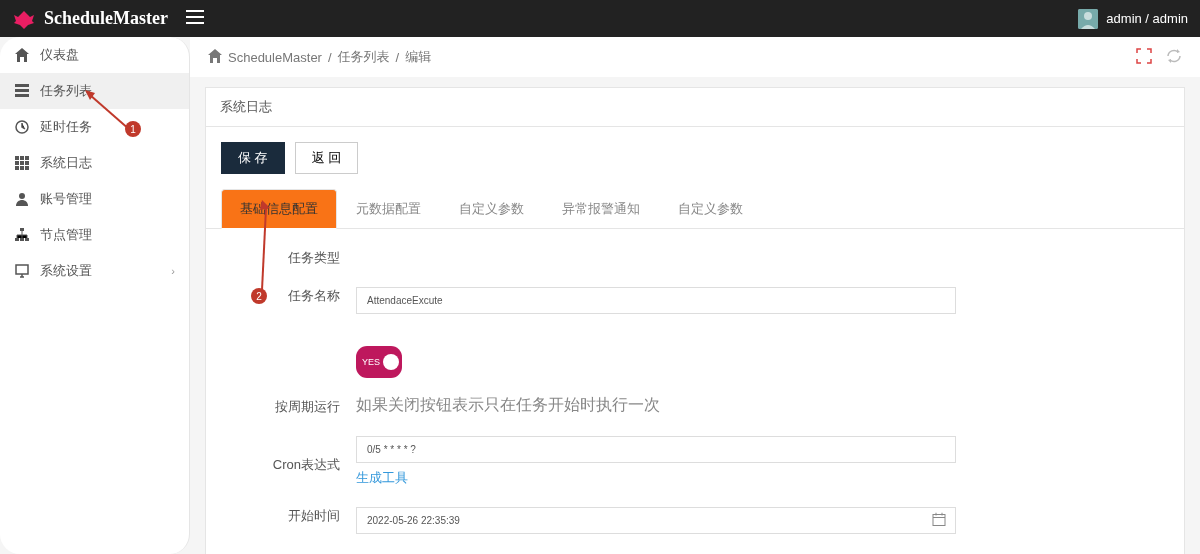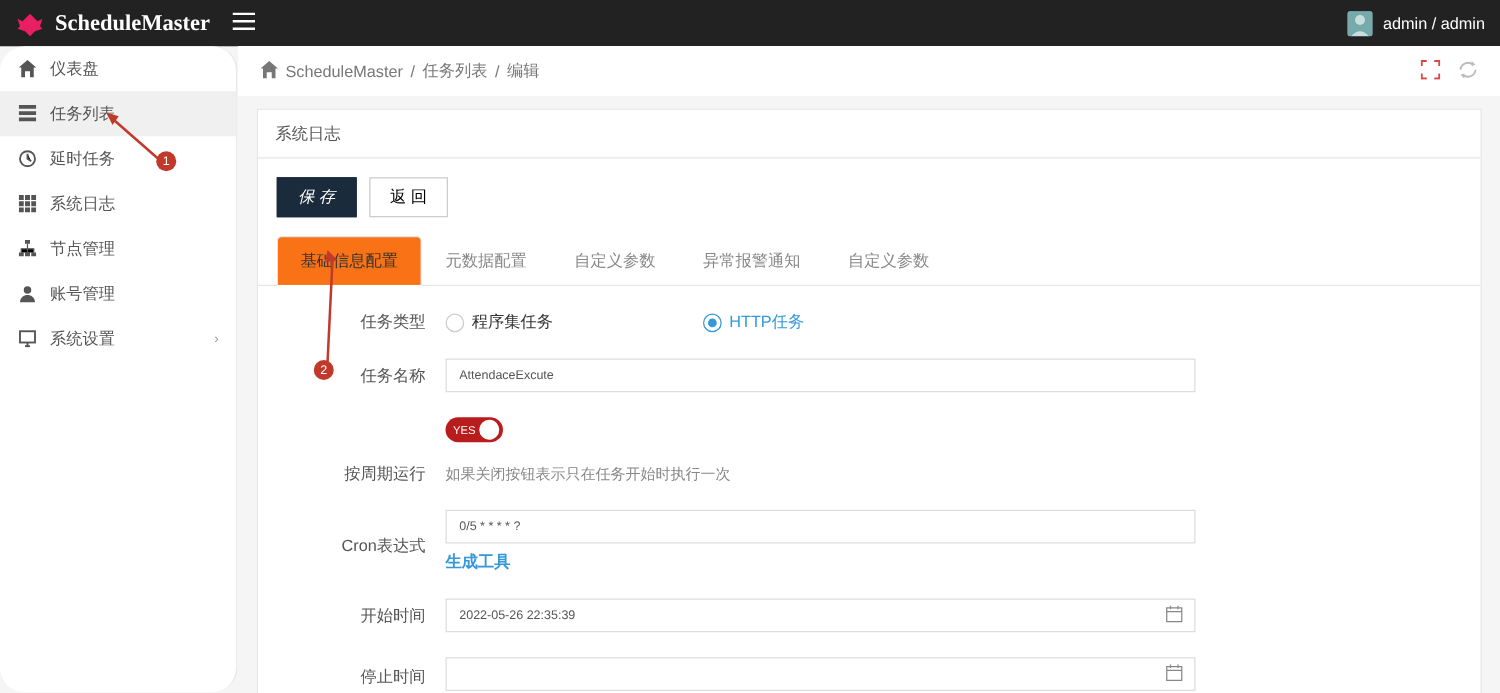--- a/index.html
+++ b/index.html
@@ -25,46 +25,46 @@
     
     .breadcrumb-bar { padding: 11px 18px; background: #fff; display: flex; align-items: center; color: #777; gap: 6px; }
     .breadcrumb-bar a { color: #777; text-decoration: none; }
     .topright-icons { position: absolute; right: 18px; top: 11px; display: flex; gap: 14px; color: #bbb; }
     
     .card { margin: 10px 15px; background: #fff; border: 1px solid #e5e5e5; }
     .card-header { padding: 10px 14px; border-bottom: 1px solid #e5e5e5; color: #555; }
     
     .toolbar { padding: 15px; display: flex; gap: 10px; }
     .btn { padding: 6px 16px; border: 1px solid #ccc; background: #fff; cursor: pointer; font-size: 13px; }
-    .btn-primary { background: #1a2b3c; color: #fff; border-color: #1a2b3c; font-style: italic; }
+    .btn-primary { background: #1a2b3c; color: #fff; border-color: #1a2b3c; }
     
     .tabs { display: flex; padding: 0 15px; border-bottom: 1px solid #e5e5e5; }
     .tab { padding: 10px 18px; color: #888; cursor: pointer; border: 1px solid transparent; border-bottom: none; margin-bottom: -1px; }
     .tab.active { color: #333; border-color: #e5e5e5; border-bottom: 1px solid #fff; background: #f97316; border-radius: 4px 4px 0 0; }
     
     .form { padding: 20px 30px; }
-    .form-row { display: flex; align-items: center; margin-bottom: 20px; }
+    .form-row { display: flex; align-items: flex-start; margin-bottom: 20px; }
     .form-label { width: 120px; text-align: right; padding-right: 16px; color: #555; }
     .form-ctrl { flex: 1; max-width: 600px; position: relative; }
     .form-input { width: 100%; padding: 7px 10px; border: 1px solid #ddd; font-size: 10px; color: #555; }
     .input-icon { position: absolute; right: 10px; top: 50%; transform: translateY(-50%); color: #888; pointer-events: none; }
-    .form-hint { color: #888; font-size: 12px; margin-top: 3px; }
+    .form-hint { color: #888; font-size: 16px; margin-top: 3px; }
     
     .radio-group { display: flex; gap: 120px; align-items: center; }
     .radio { display: flex; align-items: center; gap: 6px; cursor: pointer; }
     .radio-circle { width: 15px; height: 15px; border: 1px solid #ccc; border-radius: 50%; display: inline-flex; align-items: center; justify-content: center; }
     .radio.checked .radio-circle { border-color: #3498db; }
     .radio.checked .radio-dot { width: 7px; height: 7px; background: #3498db; border-radius: 50%; }
     .radio.checked .radio-label { color: #3498db; }
     
-    .toggle { width: 46px; height: 20px; background: #b91c1c; border-radius: 11px; position: relative; display: inline-flex; align-items: center; cursor: pointer; }
+    .toggle { width: 46px; height: 32px; background: #be185d; border-radius: 11px; position: relative; display: inline-flex; align-items: center; cursor: pointer; margin-top: 12px; }
     .toggle-text { position: absolute; left: 6px; font-size: 9px; color: #fff; }
     .toggle-knob { width: 16px; height: 16px; background: #fff; border-radius: 50%; position: absolute; right: 3px; }
     
-    .link { color: #3498db; text-decoration: none; font-size: 13px; display: inline-block; margin-top: 6px; font-weight: bold; }
+    .link { color: #3498db; text-decoration: none; font-size: 13px; display: inline-block; margin-top: 6px; }
     
     .annot-arrow1 { position: absolute; left: 85px; top: 90px; pointer-events: none; z-index: 50; }
     .annot-badge1 { position: absolute; left: 125px; top: 121px; width: 16px; height: 16px; background: #c0392b; color: #fff; border-radius: 50%; font-size: 10px; display: flex; align-items: center; justify-content: center; pointer-events: none; z-index: 50; }
     .annot-arrow2 { position: absolute; left: 258px; top: 200px; pointer-events: none; z-index: 50; }
     .annot-badge2 { position: absolute; left: 251px; top: 288px; width: 16px; height: 16px; background: #c0392b; color: #fff; border-radius: 50%; font-size: 10px; display: flex; align-items: center; justify-content: center; pointer-events: none; z-index: 50; }
   </style>
 </head>
 <body>
 
 <div class="topbar">
@@ -120,37 +120,37 @@
       <span class="sidebar-icon">
           <svg width="14" height="14" viewBox="0 0 14 14">
             <path fill="#555" d="M0 0h4v4H0zm5 0h4v4H5zm5 0h4v4h-4zM0 5h4v4H0zm5 0h4v4H5zm5 0h4v4h-4zM0 10h4v4H0zm5 0h4v4H5zm5 0h4v4h-4z"></path>
           </svg>
         </span>
       <span>系统日志</span>
     </div>
     <div class="sidebar-item">
       <span class="sidebar-icon">
           <svg width="14" height="14" viewBox="0 0 14 14">
+            <circle cx="7" cy="4" r="3" fill="#555"></circle>
+            <path fill="#555" d="M1 14c0-4 3-6 6-6s6 2 6 6z"></path>
+          </svg>
+        </span>
+      <span>账号管理</span>
+    </div>
+    <div class="sidebar-item">
+      <span class="sidebar-icon">
+          <svg width="14" height="14" viewBox="0 0 14 14">
             <rect x="5" y="0" width="4" height="3" fill="#555"></rect>
             <rect x="0" y="10" width="4" height="3" fill="#555"></rect>
             <rect x="5" y="10" width="4" height="3" fill="#555"></rect>
             <rect x="10" y="10" width="4" height="3" fill="#555"></rect>
             <path stroke="#555" d="M7 3v4M2 10V7h10v3M7 7v3"></path>
           </svg>
         </span>
       <span>节点管理</span>
-    </div>
-    <div class="sidebar-item">
-      <span class="sidebar-icon">
-          <svg width="14" height="14" viewBox="0 0 14 14">
-            <circle cx="7" cy="4" r="3" fill="#555"></circle>
-            <path fill="#555" d="M1 14c0-4 3-6 6-6s6 2 6 6z"></path>
-          </svg>
-        </span>
-      <span>账号管理</span>
     </div>
     <div class="sidebar-item">
       <span class="sidebar-icon">
           <svg width="14" height="14" viewBox="0 0 14 14">
             <rect x="1" y="1" width="12" height="9" fill="none" stroke="#555" stroke-width="1.5"></rect>
             <path stroke="#555" stroke-width="1.5" d="M5 13h4M7 10v3"></path>
           </svg>
         </span>
       <span>系统设置</span>
       <span class="sidebar-chevron">›</span>
@@ -190,36 +190,20 @@
         <div class="tab active">基础信息配置</div>
         <div class="tab">元数据配置</div>
         <div class="tab">自定义参数</div>
         <div class="tab">异常报警通知</div>
         <div class="tab">自定义参数</div>
       </div>
 
       <div class="form">
         <div class="form-row">
           <div class="form-label">任务类型</div>
-          <div class="form-ctrl">
-            <div class="radio-group">
-              <label class="radio">
-                <span class="radio-circle">
-                    <span class="radio-dot"></span>
-                  </span>
-                <span class="radio-label">程序集任务</span>
-              </label>
-              <label class="radio checked">
-                <span class="radio-circle">
-                    <span class="radio-dot"></span>
-                  </span>
-                <span class="radio-label">HTTP任务</span>
-              </label>
-            </div>
-          </div>
         </div>
 
         <div class="form-row">
           <div class="form-label">任务名称</div>
           <div class="form-ctrl">
             <input class="form-input" value="AttendaceExcute" style="">
           </div>
         </div>
 
         <div class="form-row" style="align-items:flex-end">

